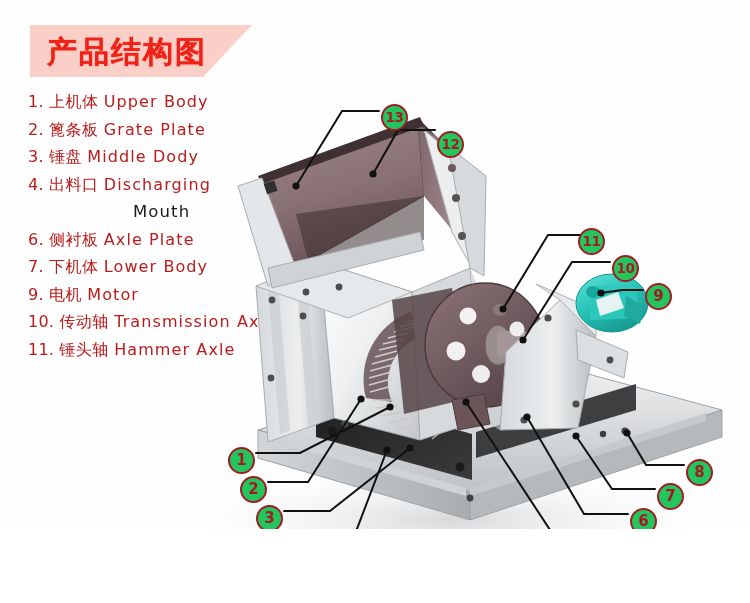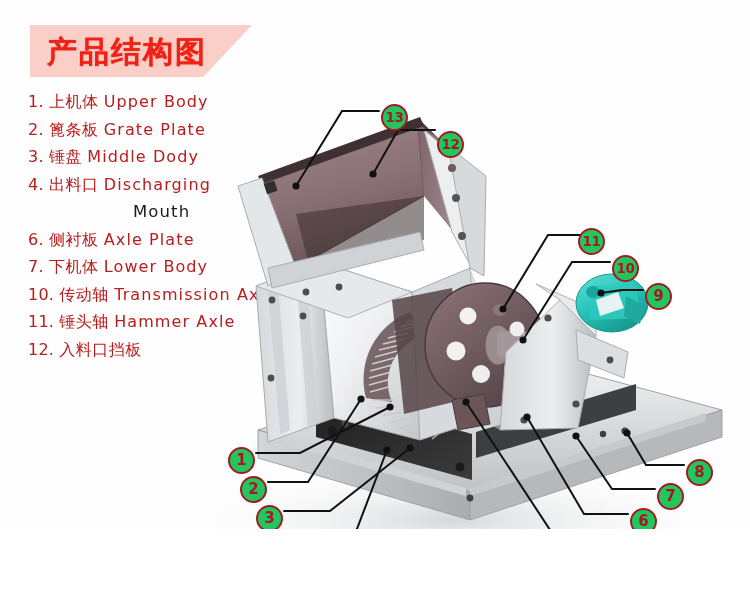--- a/index.html
+++ b/index.html
@@ -339,37 +339,38 @@
       <span class="en">Axle Plate</span>
     </div>
 
     <div class="legend-row">
       <span class="num">7.</span>
       <span class="cn">下机体</span>
       <span class="en">Lower Body</span>
     </div>
 
 
+    <div class="legend-row">
+      <span class="num">9.</span>
+      <span class="cn">电机</span>
+      <span class="en">Motor</span>
+    </div>
 
     <div class="legend-row">
       <span class="num">10.</span>
       <span class="cn">传动轴</span>
       <span class="en">Transmission Axle</span>
     </div>
 
     <div class="legend-row">
       <span class="num">11.</span>
       <span class="cn">锤头轴</span>
       <span class="en">Hammer Axle</span>
     </div>
 
-    <div class="legend-row">
-      <span class="num">12.</span>
-      <span class="cn">入料口挡板</span>
-    </div>
 
   </div>
 
   <div class="callout" style="left: 228px; top: 447px;">1</div>
   <div class="callout" style="left: 240px; top: 476px;">2</div>
   <div class="callout" style="left: 256px; top: 505px;">3</div>
   <div class="callout" style="left: 277px; top: 536px;">4</div>
   <div class="callout" style="left: 605px; top: 533px;">5</div>
   <div class="callout" style="left: 630px; top: 508px;">6</div>
   <div class="callout" style="left: 657px; top: 483px;">7</div>

